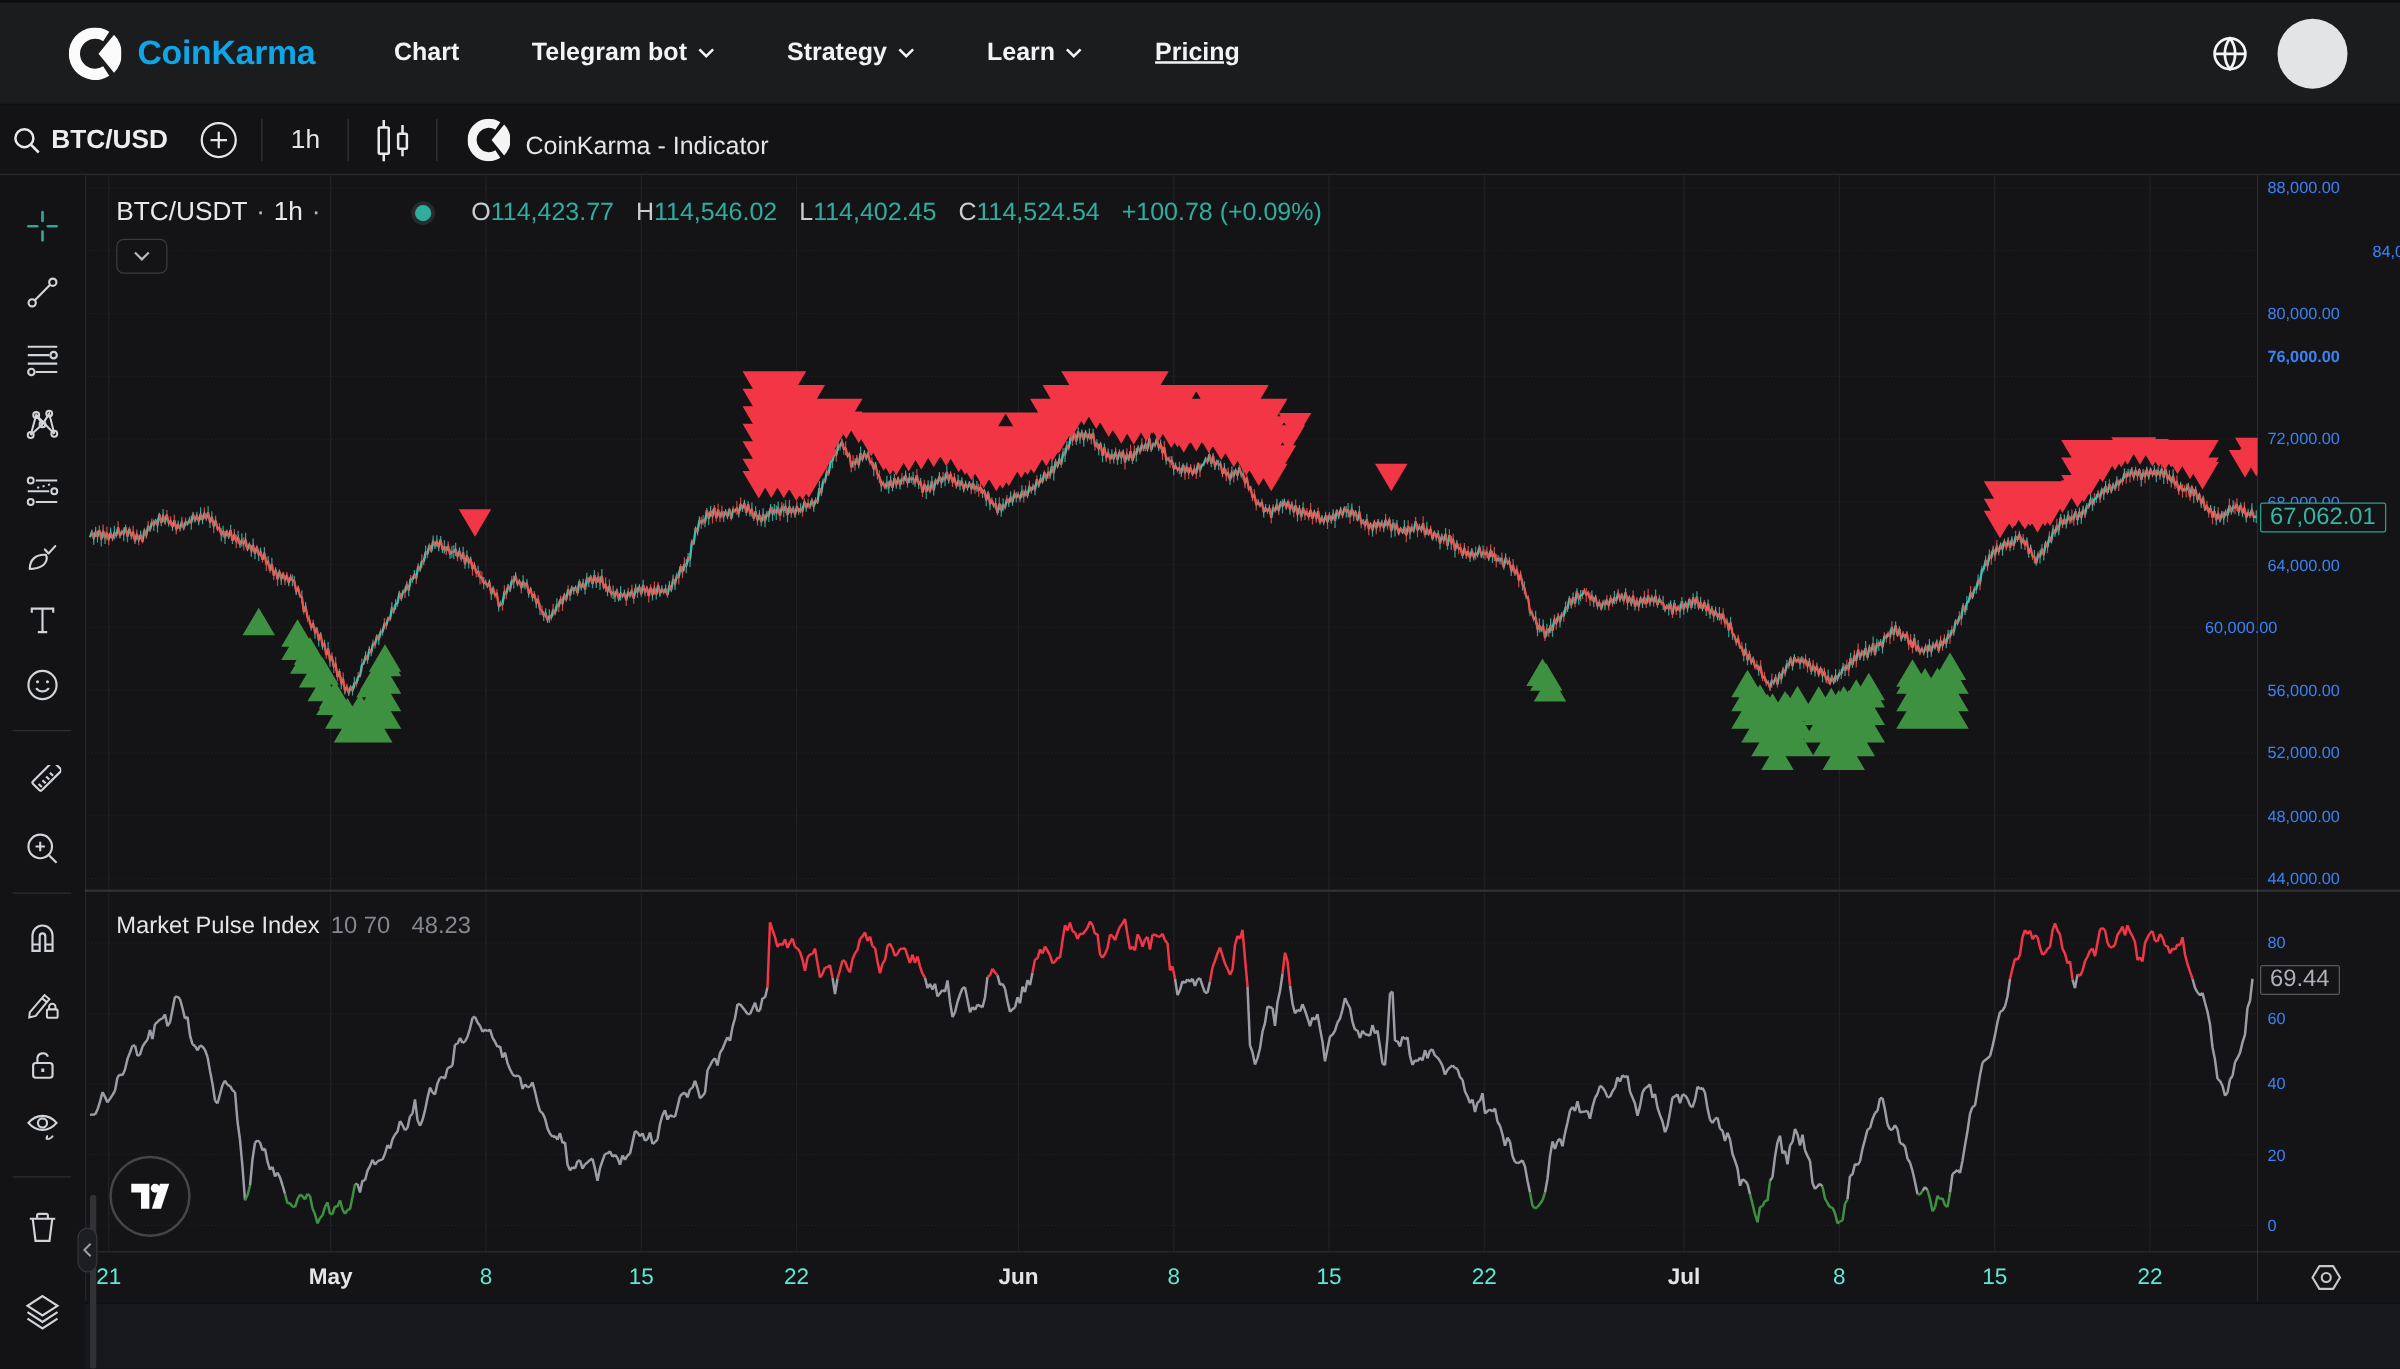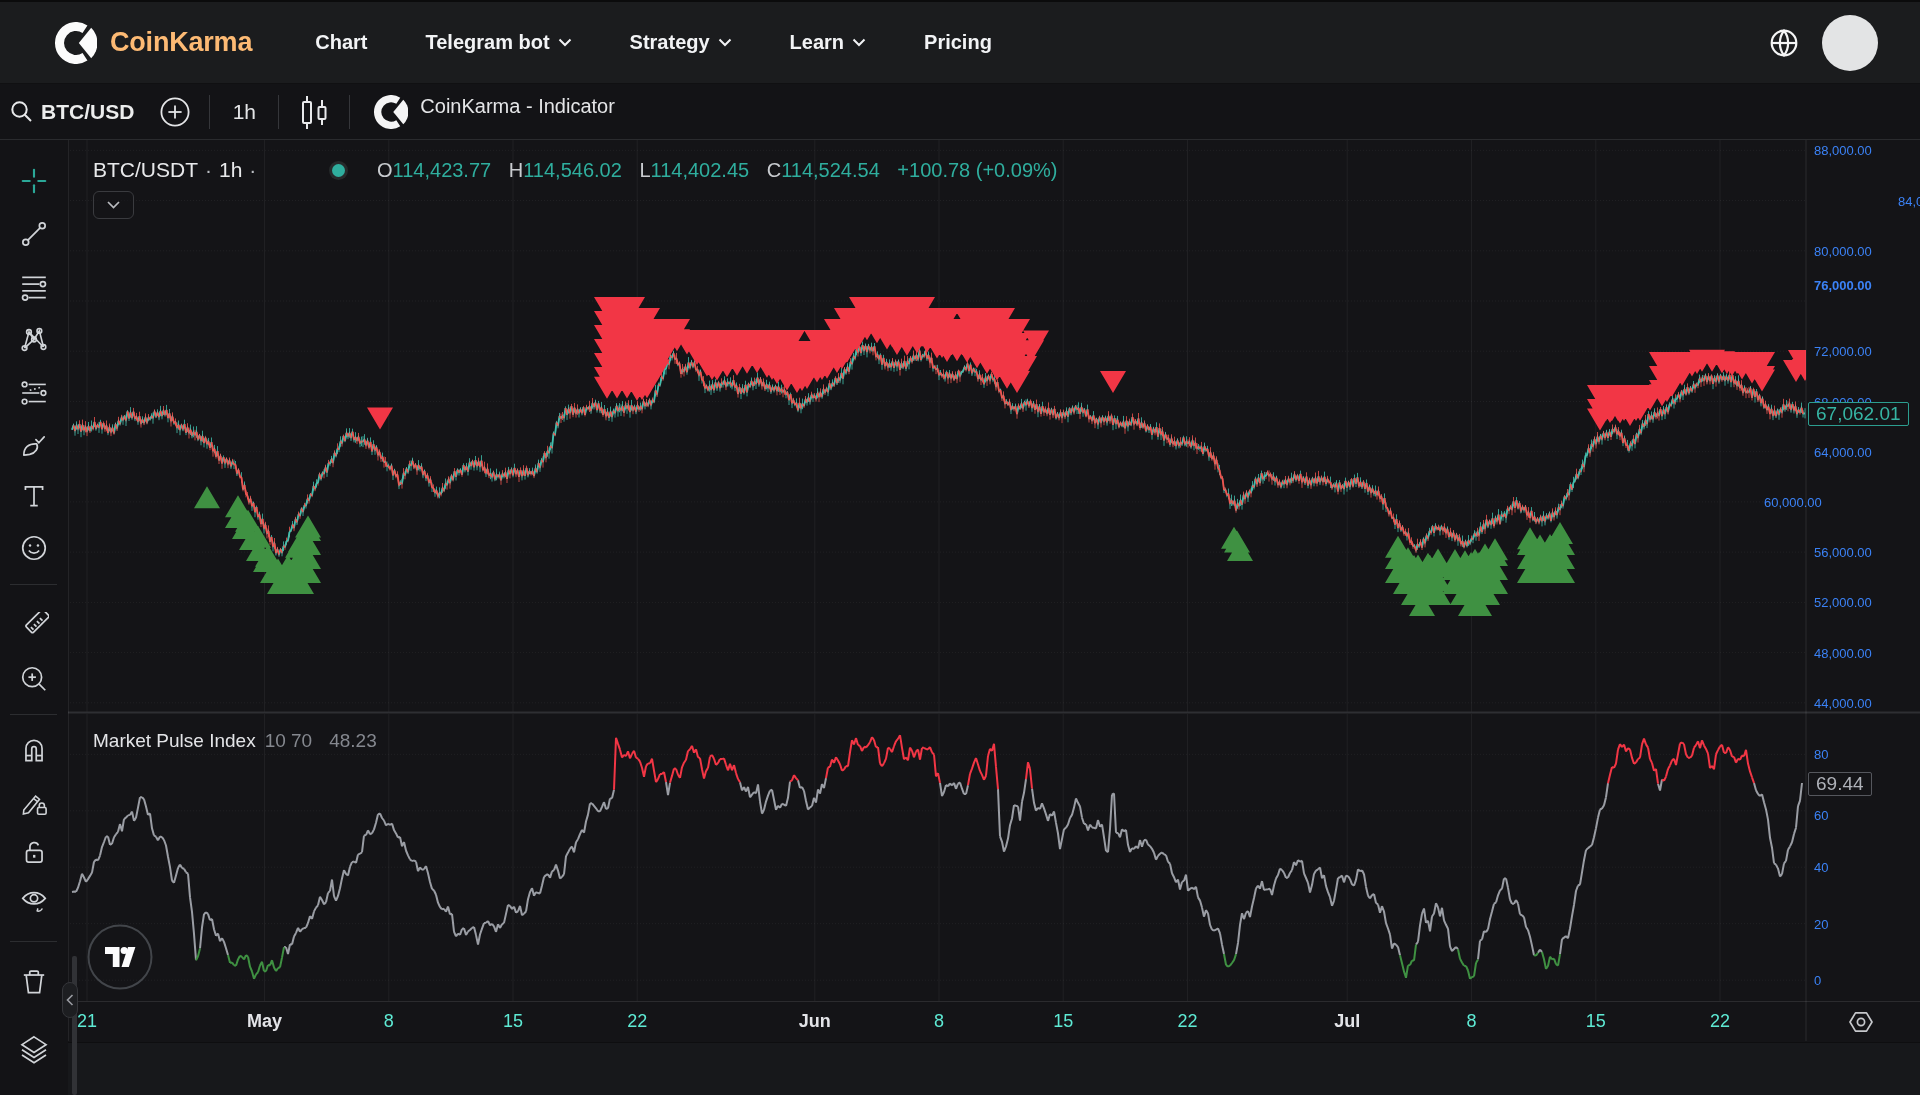--- a/index.html
+++ b/index.html
@@ -3,35 +3,35 @@
 <meta charset="utf-8">
 <style>
   * { margin:0; padding:0; box-sizing:border-box; }
   html,body { width:1920px; height:1095px; overflow:hidden; background:#141417; }
   body { font-family:"Liberation Sans","DejaVu Sans",sans-serif; position:relative; }
 
   
   .nav { position:absolute; left:0; top:0; width:1920px; height:84px; background:#1b1c1e; border-top:2px solid #0b0b0c;
          border-bottom:1px solid #101012; display:flex; align-items:center; }
   .brand { display:flex; align-items:center; gap:13px; margin-left:55px; }
-  .brand-name { color:#fdba74; font-size:27px; font-weight:800; letter-spacing:-0.2px; }
+  .brand-name { color:#0ea5e9; font-size:27px; font-weight:800; letter-spacing:-0.2px; }
   .nav-menu { display:flex; align-items:center; margin-left:63px; }
   .nav-item { display:flex; align-items:center; gap:8px; color:#f2f3f5; font-size:20px;
               font-weight:600; cursor:pointer; }
   .nav-right { margin-left:auto; display:flex; align-items:center; gap:23px; margin-right:42px; }
   .avatar { width:56px; height:56px; border-radius:50%; background:#e3e4e5; }
 
   
   .toolbar { position:absolute; left:0; top:84px; width:1920px; height:56px; background:#131316;
              border-bottom:1px solid #2a2b2e; display:flex; align-items:center; }
   .tb-sep { width:1px; height:34px; background:#35363a; }
   .tb-symbol { color:#eceded; font-size:21px; font-weight:700; margin-left:8px; }
   .tb-interval { color:#e4e5e7; font-size:21px; text-align:center; }
   .tb-ind-name { color:#e4e5e7; font-size:20px; margin-left:12px; }
-  .tb-btn { display:flex; align-items:flex-start; justify-content:center; cursor:pointer; }
+  .tb-btn { display:flex; align-items:flex-end; justify-content:center; cursor:pointer; }
 
   
   .sidebar { position:absolute; left:0; top:140px; width:68px; height:955px; background:#131316; z-index:5; }
   .side-sep { position:absolute; left:10px; width:47px; height:1px; background:#2c2d30; }
   .tool { position:absolute; left:34px; width:34px; height:34px; transform:translate(-50%,-50%);
           display:flex; align-items:center; justify-content:center; cursor:pointer; }
   .side-scroll { position:absolute; left:72px; top:816px; width:5px; height:139px;
                  background:#313236; border-radius:2px; }
   .collapse-pill { position:absolute; left:62px; top:982px; z-index:9; width:16px; height:36px;
                    background:#1d1e21; border:1px solid #35363a; border-radius:8px;
@@ -92,21 +92,21 @@
         <svg width="14" height="9" viewBox="0 0 14 9">
           <path d="M1.5 1.5 L7 7 L12.5 1.5" fill="none" stroke="#f2f3f5" stroke-width="2"></path>
         </svg>
       </a>
       <a class="nav-item" style="margin-right: 58px;">
         <span>Learn</span>
         <svg width="14" height="9" viewBox="0 0 14 9">
           <path d="M1.5 1.5 L7 7 L12.5 1.5" fill="none" stroke="#f2f3f5" stroke-width="2"></path>
         </svg>
       </a>
-      <a class="nav-item" style="margin-right: 16px;">
+      <a class="nav-item" style="margin-right: 16px; text-decoration: underline;">
         <span>Pricing</span>
       </a>
     </nav>
   <div class="nav-right">
     <svg width="30" height="30" viewBox="0 0 30 30">
       <g fill="none" stroke="#f5f5f6" stroke-width="2.2">
         <circle cx="15" cy="15" r="12.3"></circle>
         <line x1="2.7" y1="15" x2="27.3" y2="15"></line>
         <path d="M15 2.7 C 9.5 9.5 9.5 20.5 15 27.3 C 20.5 20.5 20.5 9.5 15 2.7 Z"></path>
       </g>

